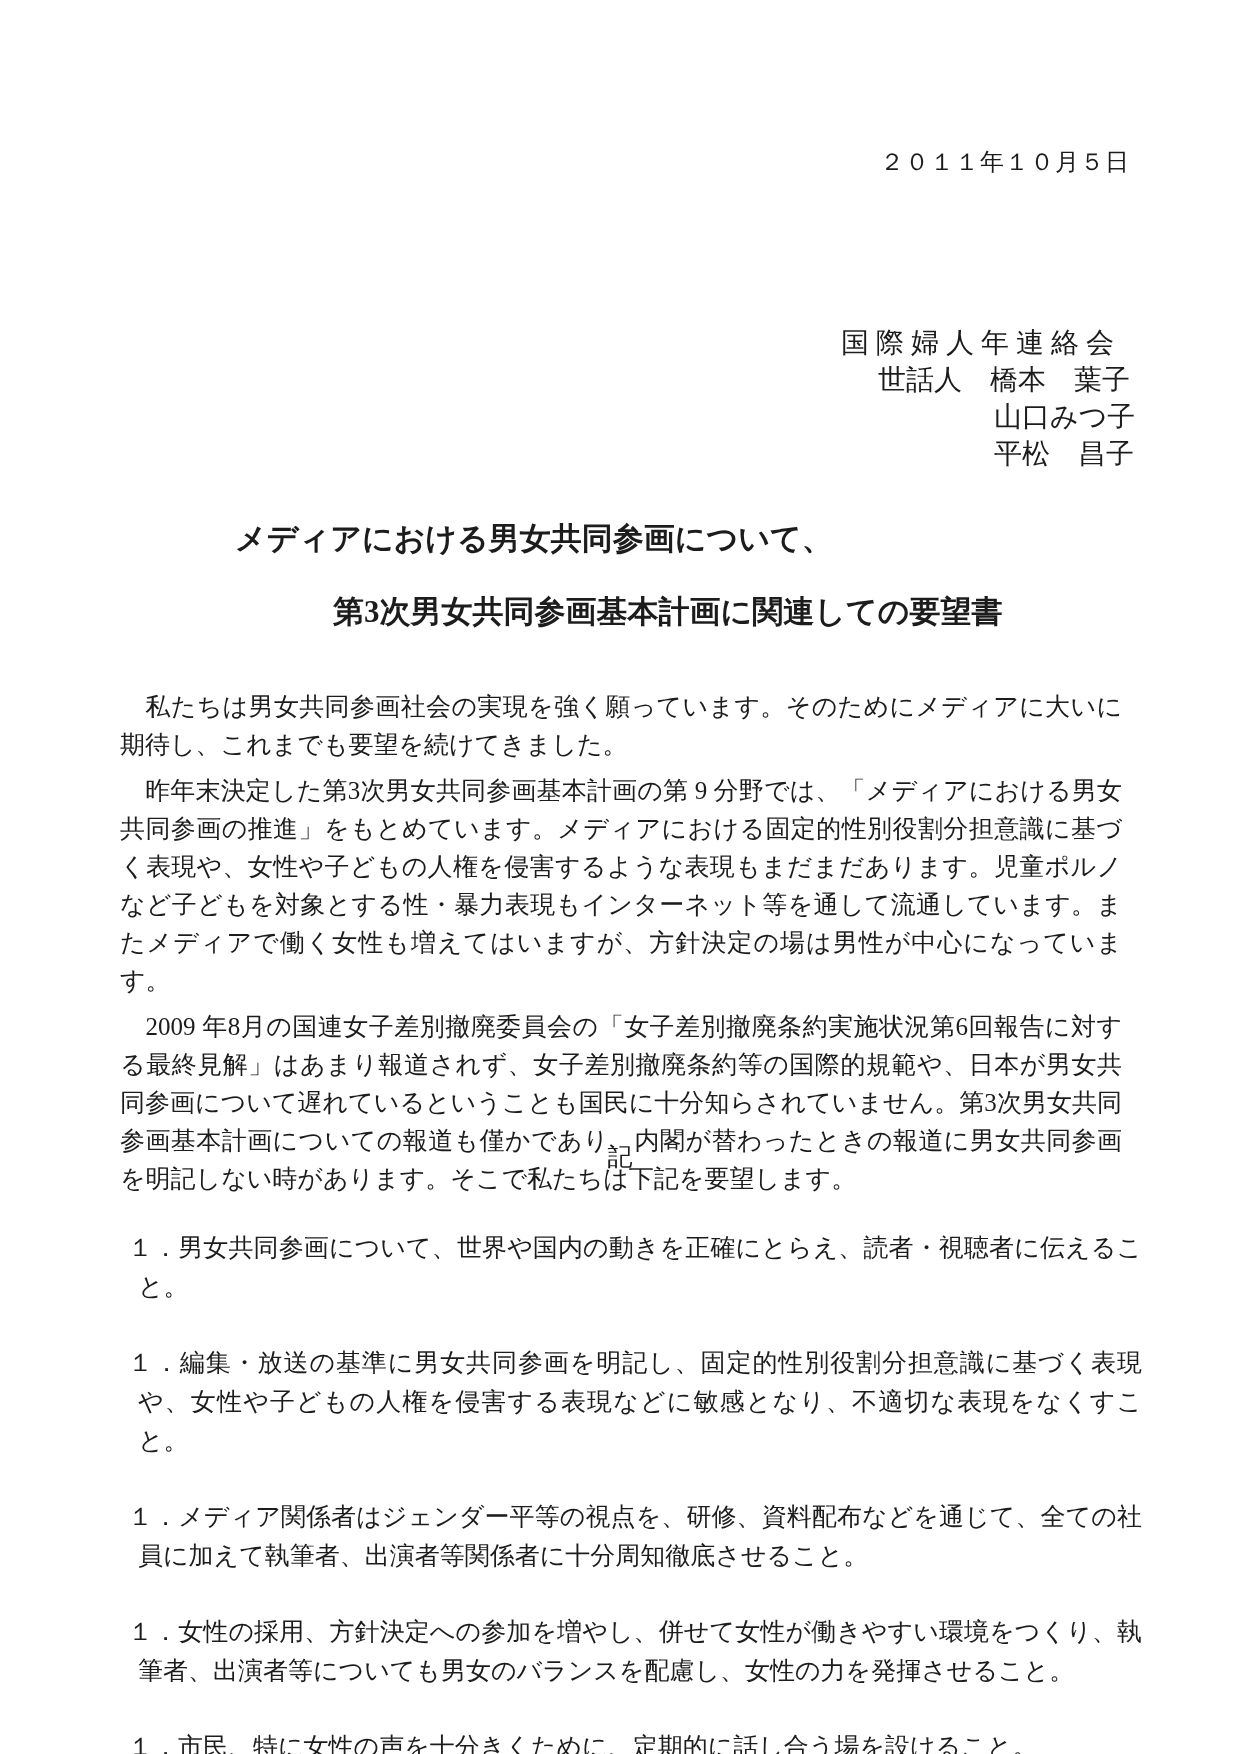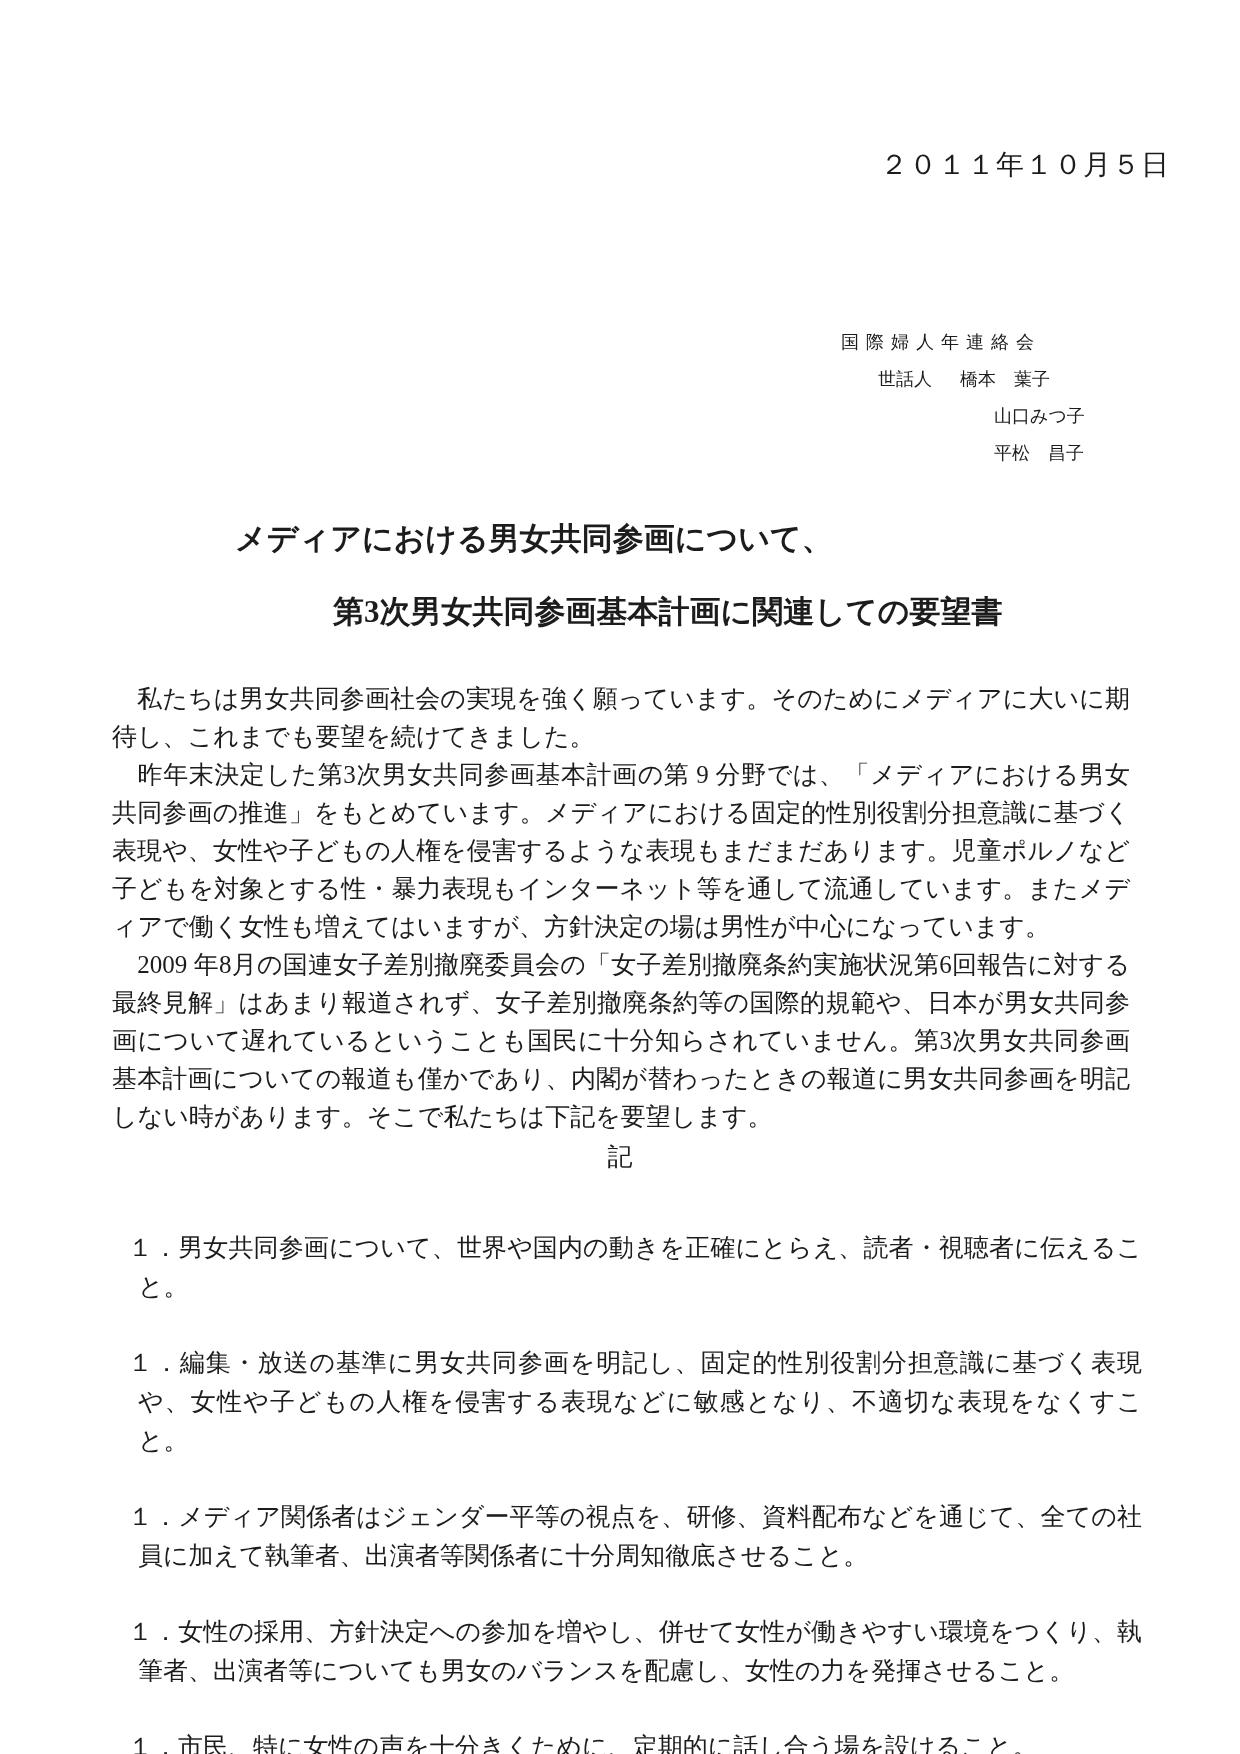--- a/index.html
+++ b/index.html
@@ -14,30 +14,30 @@
     background: #ffffff;
     color: #1c1c1c;
     font-family: "Liberation Serif", "DejaVu Serif", serif;
     overflow: hidden;
   }
   
   .date {
     position: absolute;
     top: 146px;
     left: 880px;
-    font-size: 28px;
+    font-size: 24px;
     letter-spacing: 1px;
     white-space: nowrap;
   }
   
   .sender {
     position: absolute;
     top: 324px;
     left: 841px;
-    font-size: 18px;
+    font-size: 28px;
     line-height: 37px;
     white-space: nowrap;
   }
   .sender-org { letter-spacing: 7px; }
   .sender-role { margin-left: 37px; text-align: center; }
   .sender-row .sender-name { margin-left: 28px; }
   .sender-row.plain { padding-left: 153px; }
   .sender-row.plain .sender-name { margin-left: 0; }
   
   .title-line1, .title-line2 {
@@ -52,21 +52,21 @@
   
   .body-text {
     position: absolute;
     top: 680px;
     left: 112px;
     width: 1018px;
     font-size: 25px;
     line-height: 38px;
   }
   .para {
-    margin: 0;
+    margin: 8px;
     text-align: justify;
   }
   
   .record-marker {
     position: absolute;
     top: 1140px;
     left: 0;
     width: 100%;
     text-align: center;
     font-size: 25px;

